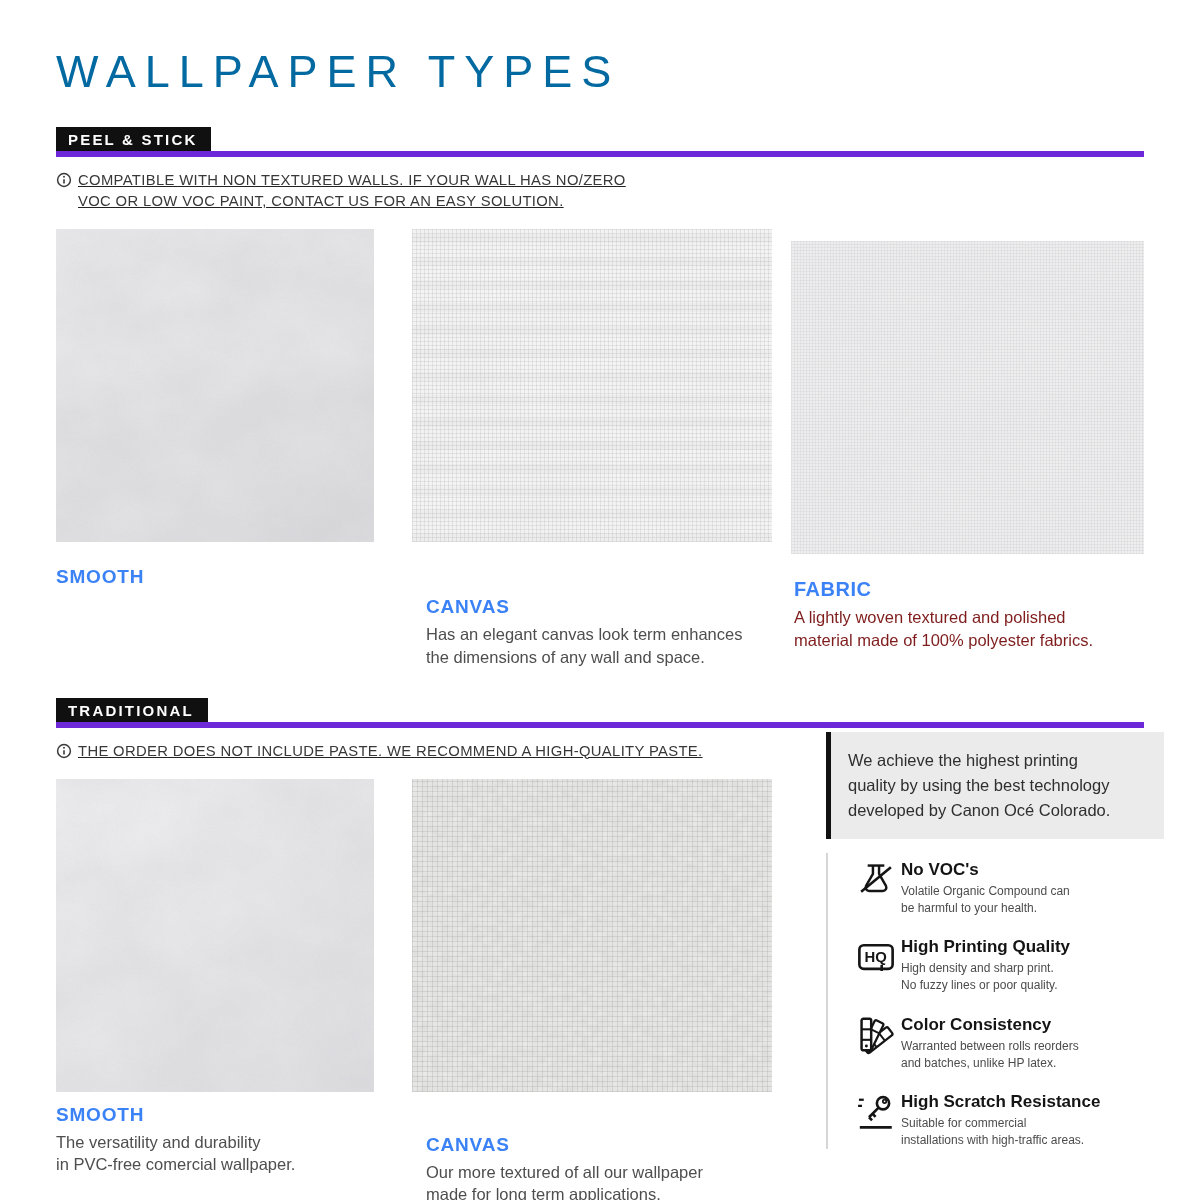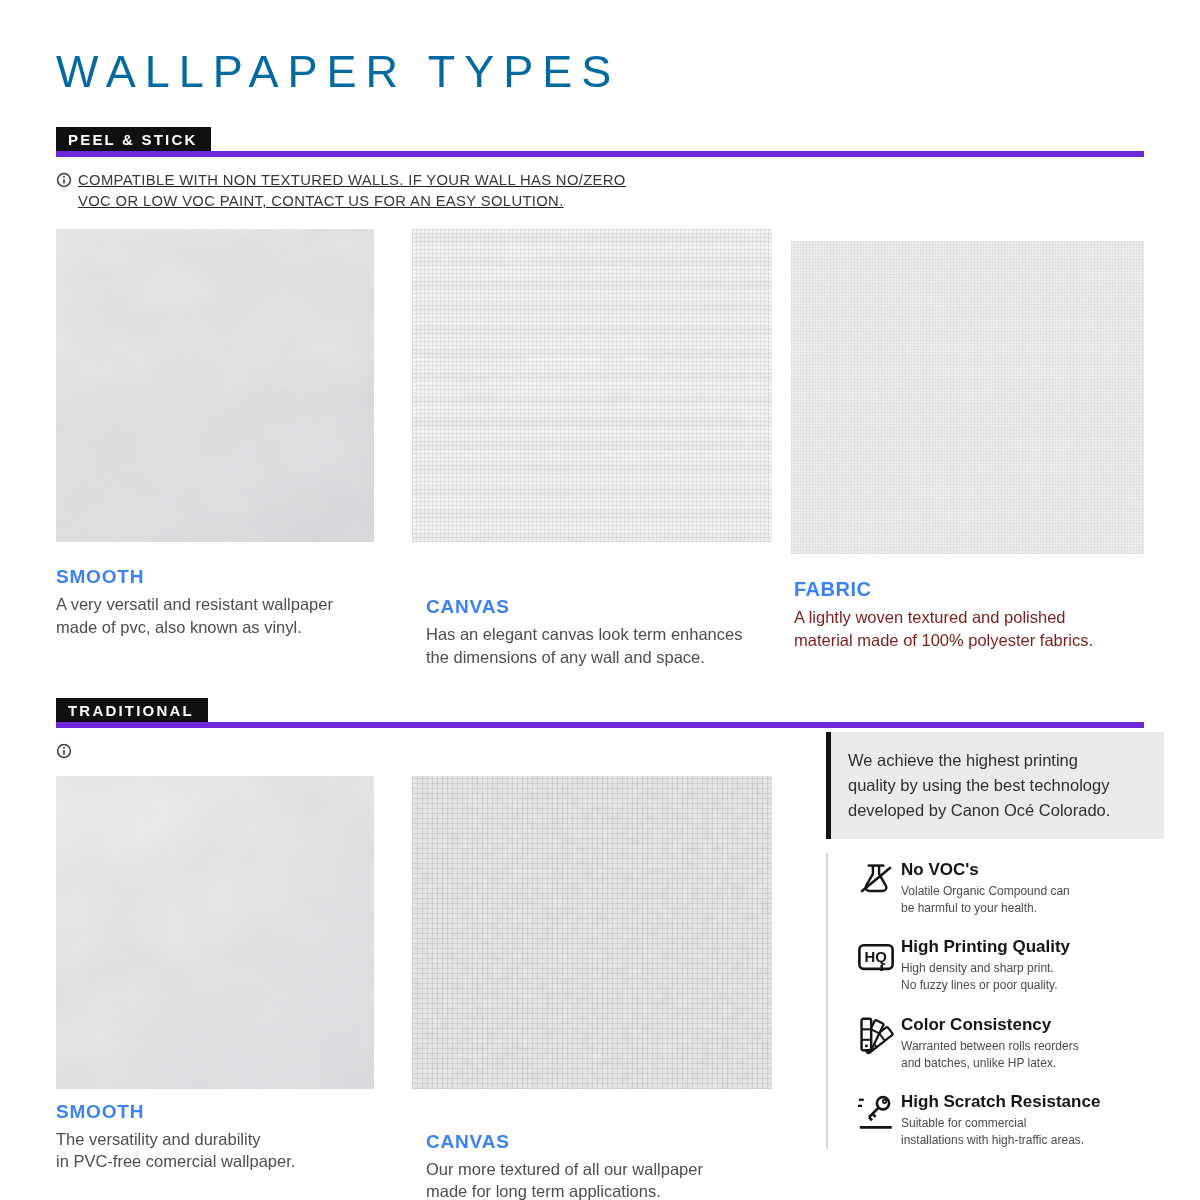--- a/index.html
+++ b/index.html
@@ -140,22 +140,20 @@
     <svg class="texfx">
       <rect width="100%" height="100%" filter="url(#fx-grain)" opacity="0.75"></rect>
       <rect width="100%" height="100%" filter="url(#fx-clouds)" opacity="0.22"></rect>
     </svg>
   </div>
 </div>
 
 <div class="labels">
   <div class="col1">
     <div class="swname">SMOOTH</div>
-    <div class="swdesc">A very versatil and resistant wallpaper
-made of pvc, also known as vinyl.</div>
   </div>
   <div class="col2 pad14">
     <div class="swname">CANVAS</div>
     <div class="swdesc">Has an elegant canvas look term enhances
 the dimensions of any wall and space.</div>
   </div>
   <div class="col3 pad3">
     <div class="swname fabname">FABRIC</div>
     <div class="swdesc fabdesc">A lightly woven textured and polished
 material made of 100% polyester fabrics.</div>
@@ -168,20 +166,21 @@
 
 <div class="tradwrap">
 
   <div class="tradleft">
     <div class="note">
       <svg width="16" height="16" viewBox="0 0 16 16">
         <circle cx="8" cy="8" r="6.4" fill="none" stroke="#3a3a3a" stroke-width="1.5"></circle>
         <circle cx="8" cy="4.7" r="0.95" fill="#3a3a3a"></circle>
         <line x1="8" y1="7.2" x2="8" y2="11.4" stroke="#3a3a3a" stroke-width="1.6"></line>
       </svg>
+      <div class="txt">THE ORDER DOES NOT INCLUDE PASTE. WE RECOMMEND A HIGH-QUALITY PASTE.</div>
     </div>
 
     <div class="row">
       <div class="col1 swatch tex-smooth2">
         <svg class="texfx">
           <rect width="100%" height="100%" filter="url(#fx-clouds2)"></rect>
           <rect width="100%" height="100%" filter="url(#fx-grain)"></rect>
         </svg>
       </div>
       <div class="col2 swatch tex-canvas2">

